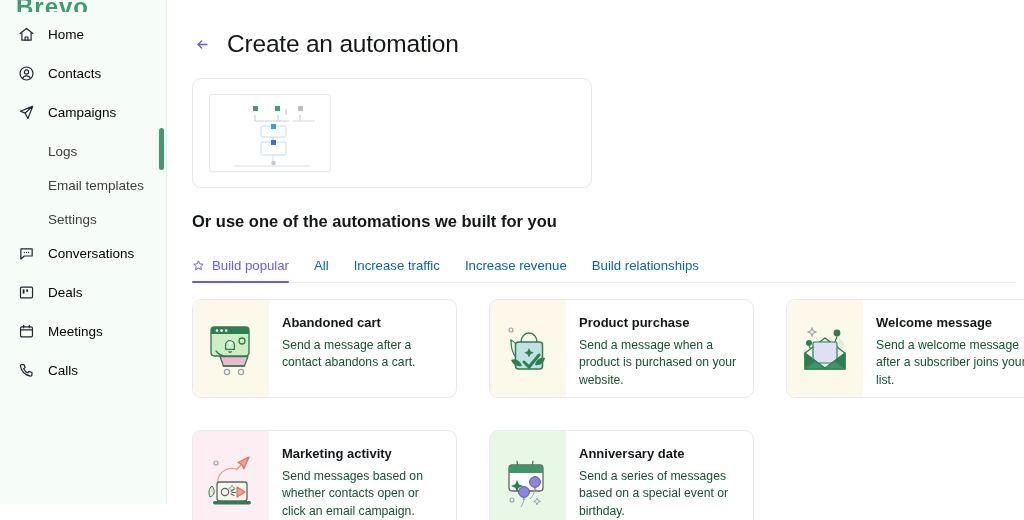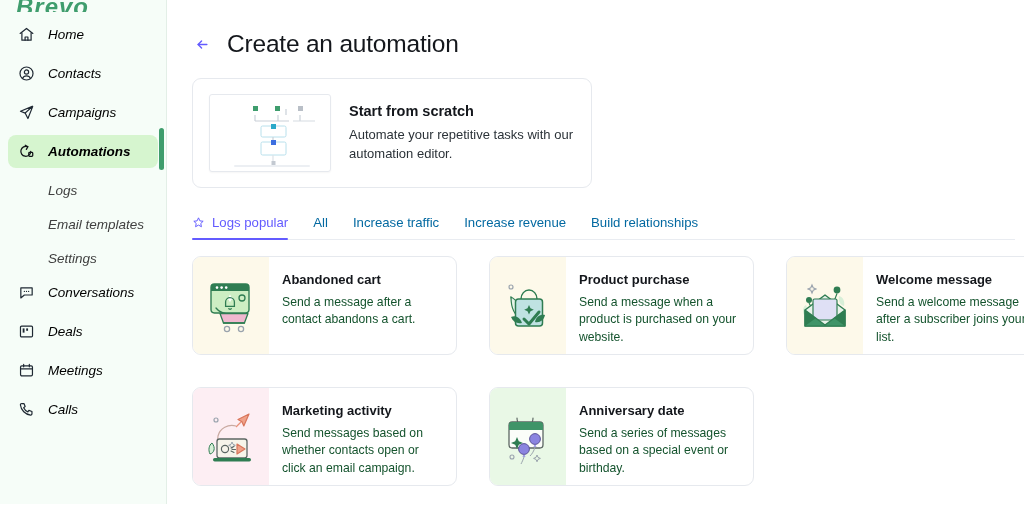--- a/index.html
+++ b/index.html
@@ -14,21 +14,20 @@
 
   
   #sidebar {
     width: 167px;
     height: 504px;
     background: #f6fdf8;
     border-right: 1px solid #e3efe7;
     position: relative;
     flex: 0 0 167px;
     padding-top: 0;
-    font-style: italic;
   }
   .brand {
     height: 12px;
     padding-left: 16px;
     display: flex;
     align-items: flex-end;
     overflow: hidden;
   }
   .brand-word {
     font-size: 24px;
@@ -255,30 +254,20 @@
 
       <div class="nav-item">
         <span class="ico">
           <svg width="17" height="17" viewBox="0 0 24 24" fill="none" stroke="#1f2933" stroke-width="1.7" stroke-linejoin="round">
             <path d="M21 3 3.5 10.2l6.6 2.6M21 3l-7 17.5-3.9-7.7M21 3l-10.9 9.8"></path>
           </svg>
         </span>
         <span>Campaigns</span>
       </div>
 
-      <div class="nav-item active">
-        <span class="ico">
-          <svg width="17" height="17" viewBox="0 0 24 24" fill="none" stroke="#111418" stroke-width="1.8" stroke-linecap="round">
-            <path d="M13.5 5.2A7 7 0 1 0 18 12"></path>
-            <path d="M10.2 3.2 13.9 5.3 11.8 9"></path>
-            <rect x="15.2" y="13.2" width="5.6" height="5.6" rx="1.2"></rect>
-          </svg>
-        </span>
-        <span>Automations</span>
-      </div>
 
       <div class="nav-sub">
         <span>Logs</span>
       </div>
       <div class="nav-sub">
         <span>Email templates</span>
       </div>
       <div class="nav-sub">
         <span>Settings</span>
       </div>
@@ -355,35 +344,32 @@
           <rect x="51" y="31" width="25" height="11" rx="1.6" fill="#fff" stroke="#b8e0ec" stroke-width="1"></rect>
           <rect x="61" y="29" width="5" height="5" fill="#2aa9c9"></rect>
           <path d="M63 42v5" stroke="#c9d0d8" stroke-width="1.2"></path>
           <rect x="51" y="47" width="25" height="13" rx="1.6" fill="#fff" stroke="#b8e0ec" stroke-width="1"></rect>
           <rect x="61" y="45" width="5" height="5" fill="#3c6ee0"></rect>
           <path d="M63 60v6" stroke="#dde2e8" stroke-width="1.2"></path>
           <rect x="61.5" y="66" width="4" height="4" fill="#c3c9d1"></rect>
           <rect x="24" y="70" width="76" height="2" rx="1" fill="#eceff3"></rect>
         </svg>
       </div>
-      <div class="scratch-body">
-        <div class="scratch-title">Start from scratch</div>
-        <div class="scratch-desc">Automate your repetitive tasks with our automation editor.</div>
-      </div>
     </div>
 
+    <div class="section-head">Or use one of the automations we built for you</div>
 
     <div class="tabs">
       <div class="tab active">
         <span class="star">
           <svg width="13" height="13" viewBox="0 0 24 24" fill="none" stroke="#635bff" stroke-width="1.8" stroke-linejoin="round">
             <path d="M12 3.4l2.6 5.6 6 .7-4.4 4.1 1.2 6-5.4-3-5.4 3 1.2-6L3.4 9.7l6-.7z"></path>
           </svg>
         </span>
-        <span>Logs popular</span>
+        <span>Build popular</span>
       </div>
       <div class="tab">
         <span>All</span>
       </div>
       <div class="tab">
         <span>Increase traffic</span>
       </div>
       <div class="tab">
         <span>Increase revenue</span>
       </div>

